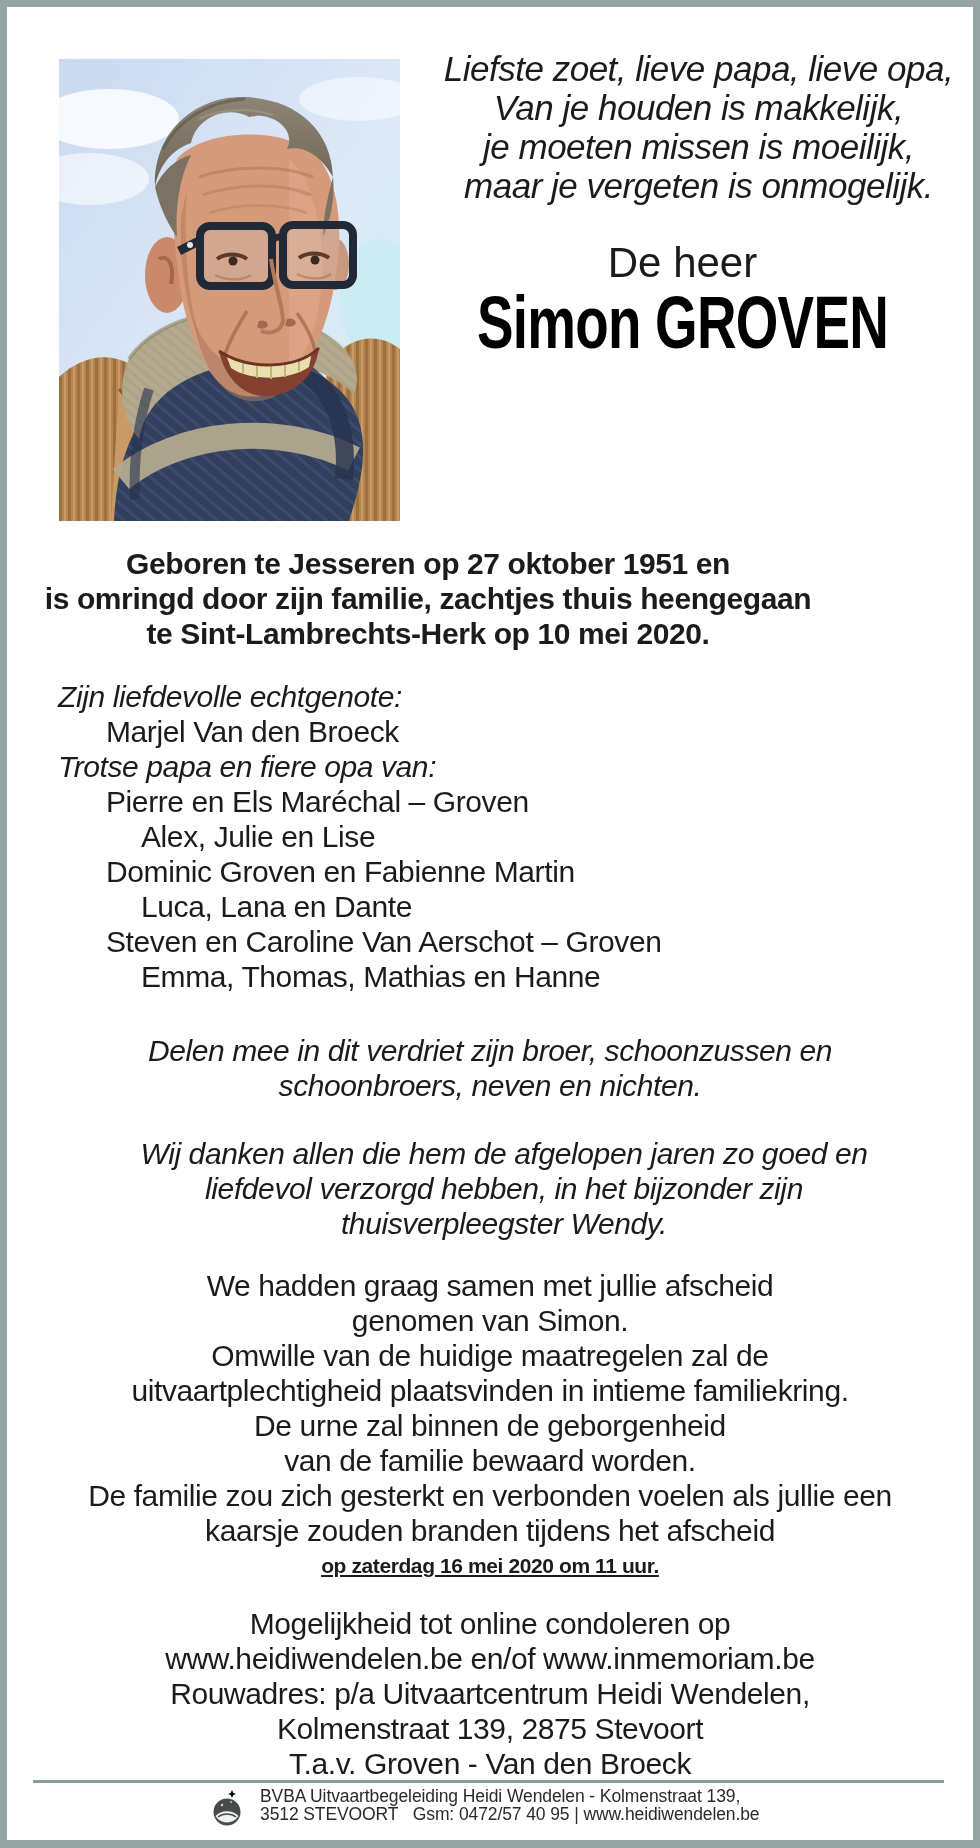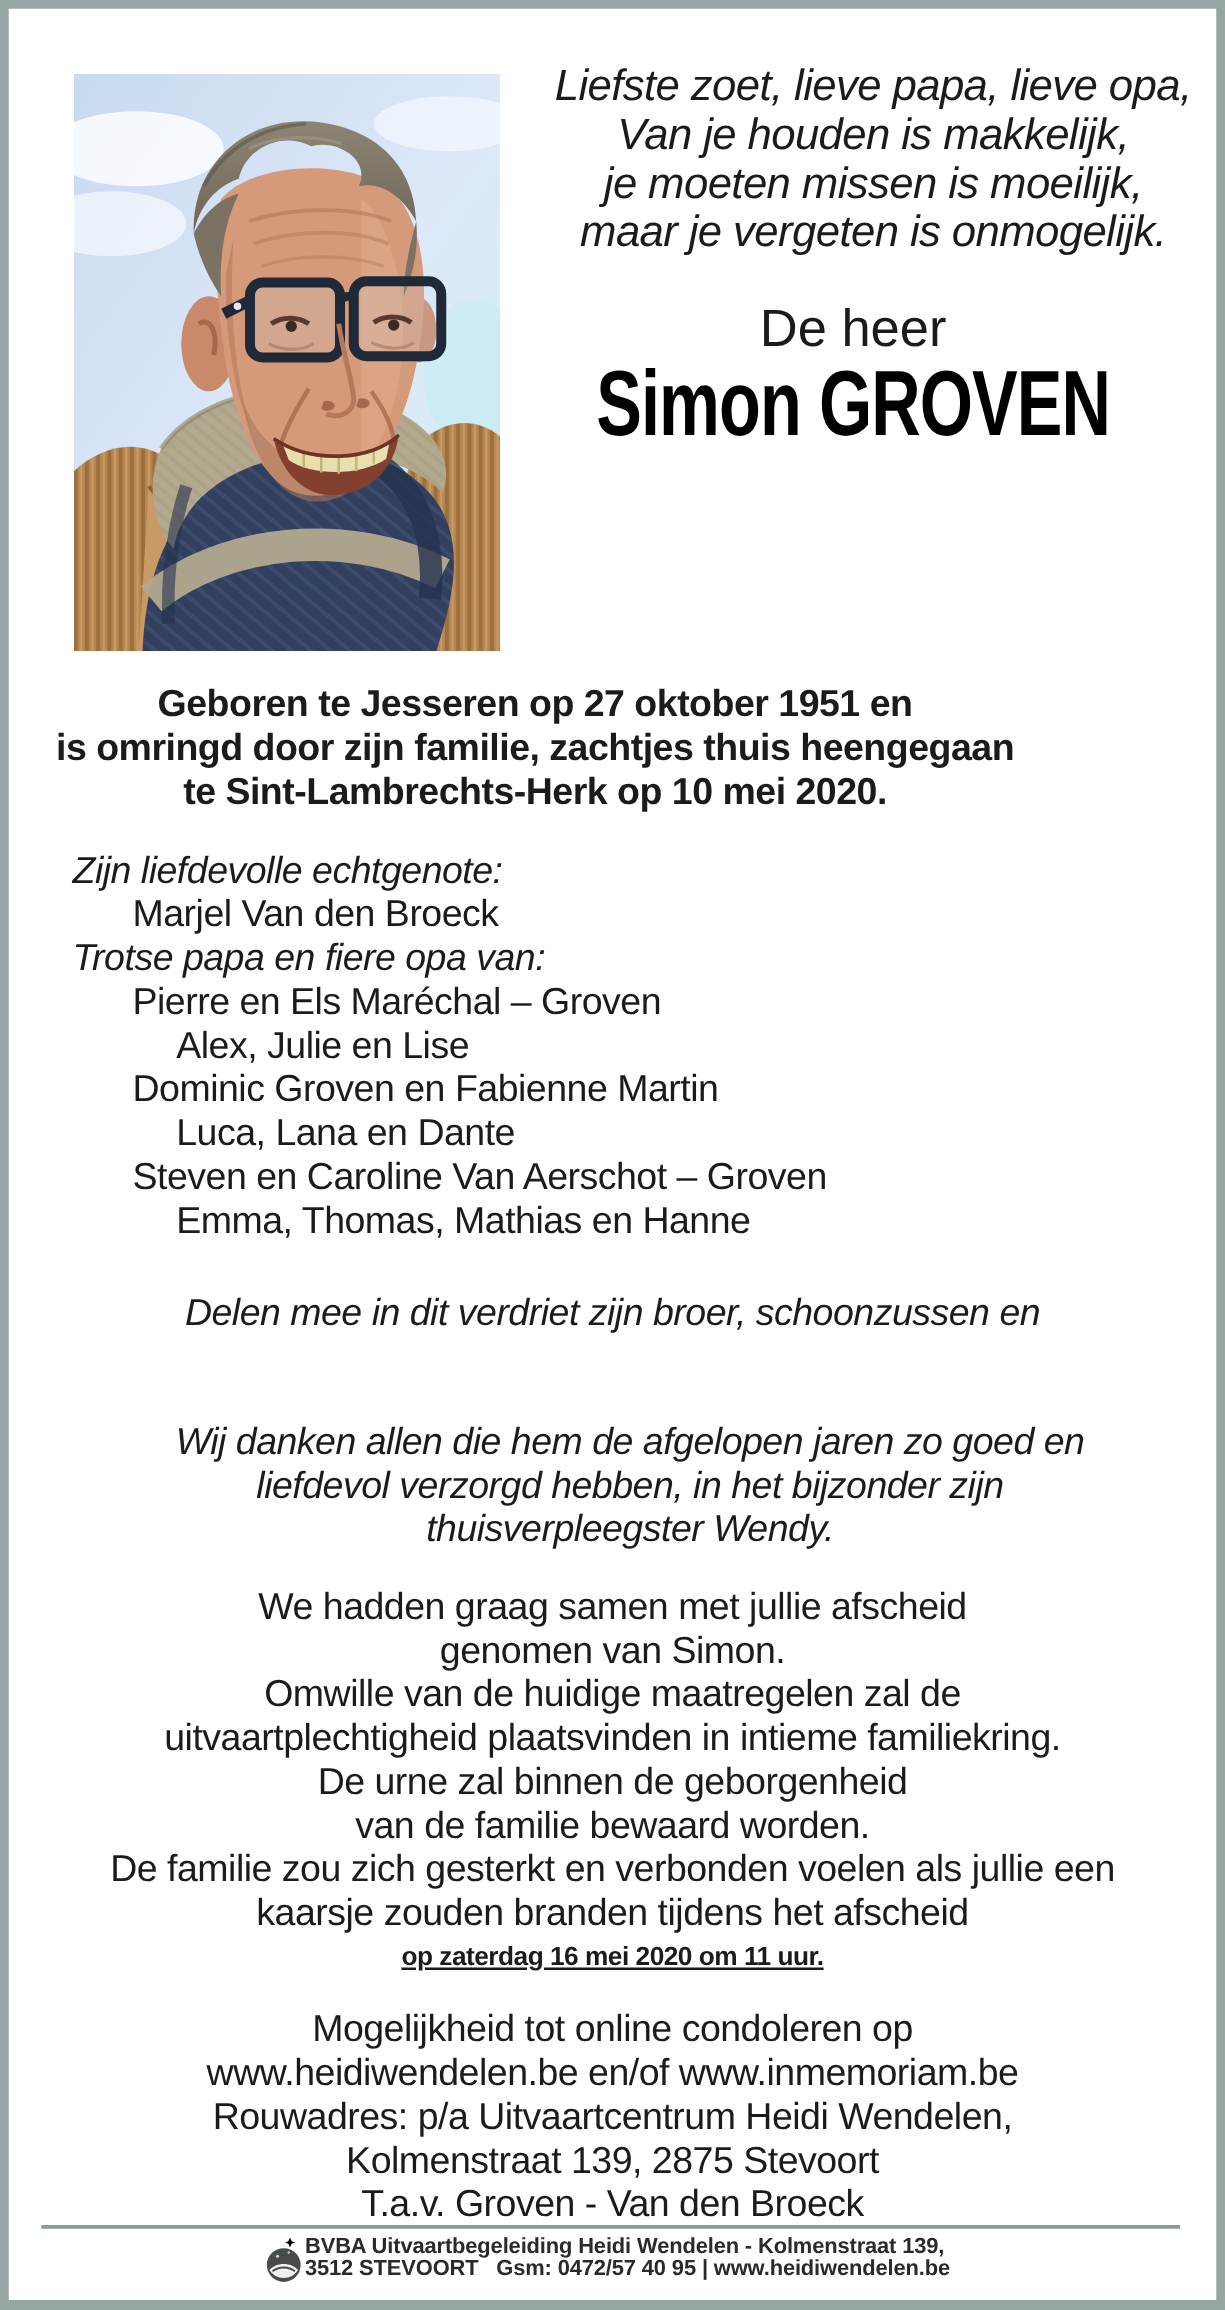--- a/index.html
+++ b/index.html
@@ -170,20 +170,21 @@
       <div class="ind1">Pierre en Els Maréchal – Groven</div>
       <div class="ind2">Alex, Julie en Lise</div>
       <div class="ind1">Dominic Groven en Fabienne Martin</div>
       <div class="ind2">Luca, Lana en Dante</div>
       <div class="ind1">Steven en Caroline Van Aerschot – Groven</div>
       <div class="ind2">Emma, Thomas, Mathias en Hanne</div>
     </div>
 
     <div class="abs center body-text italic" style="left:0px; top:1026px; width:966px;">
       <div>Delen mee in dit verdriet zijn broer, schoonzussen en</div>
+      <div>schoonbroers, neven en nichten.</div>
     </div>
 
     <div class="abs center body-text italic" style="left:0px; top:1129px; width:966px;margin-left:14px;">
       <div>Wij danken allen die hem de afgelopen jaren zo goed en</div>
       <div>liefdevol verzorgd hebben, in het bijzonder zijn</div>
       <div>thuisverpleegster Wendy.</div>
     </div>
 
     <div class="abs center body-text" style="left:0px; top:1261px; width:966px;">
       <div>We hadden graag samen met jullie afscheid</div>
@@ -210,20 +211,20 @@
     <div class="abs" style="left:205px; top:1781px; width:700px;">
       <svg class="abs" style="left:0; top:1px;" width="32" height="40" viewBox="0 0 32 40">
         <path d="M20,1 L21.3,4 L24,5 L21.3,6 L20,9 L18.7,6 L16,5 L18.7,4 Z" fill="#44494
 6"></path>
         <circle cx="15" cy="23" r="13.5" fill="#474c49"></circle>
         <path d="M3.5,27 C9,20.5 21,20.5 26.5,27 A13.5,13.5 0 0 1 3.5,27 Z" fill="#ffffff" opacity="0.92"></path>
         <path d="M6,28 C11,24 19,24 24,28" stroke="#474c49" stroke-width="1.5" fill="none"></path>
         <circle cx="10" cy="16" r="1.2" fill="#ffffff" opacity="0.8"></circle>
         <circle cx="19" cy="13" r="1" fill="#ffffff" opacity="0.7"></circle>
       </svg>
-      <div class="footer-text" style="margin-left:32px;font-weight:bold;">
+      <div class="footer-text" style="margin-left:48px;">
         <div>BVBA Uitvaartbegeleiding Heidi Wendelen - Kolmenstraat 139,</div>
         <div>3512 STEVOORT&nbsp;&nbsp; Gsm: 0472/57 40 95 | www.heidiwendelen.be</div>
       </div>
     </div>
 
   </div>
 </div>
 
 </body></html>

